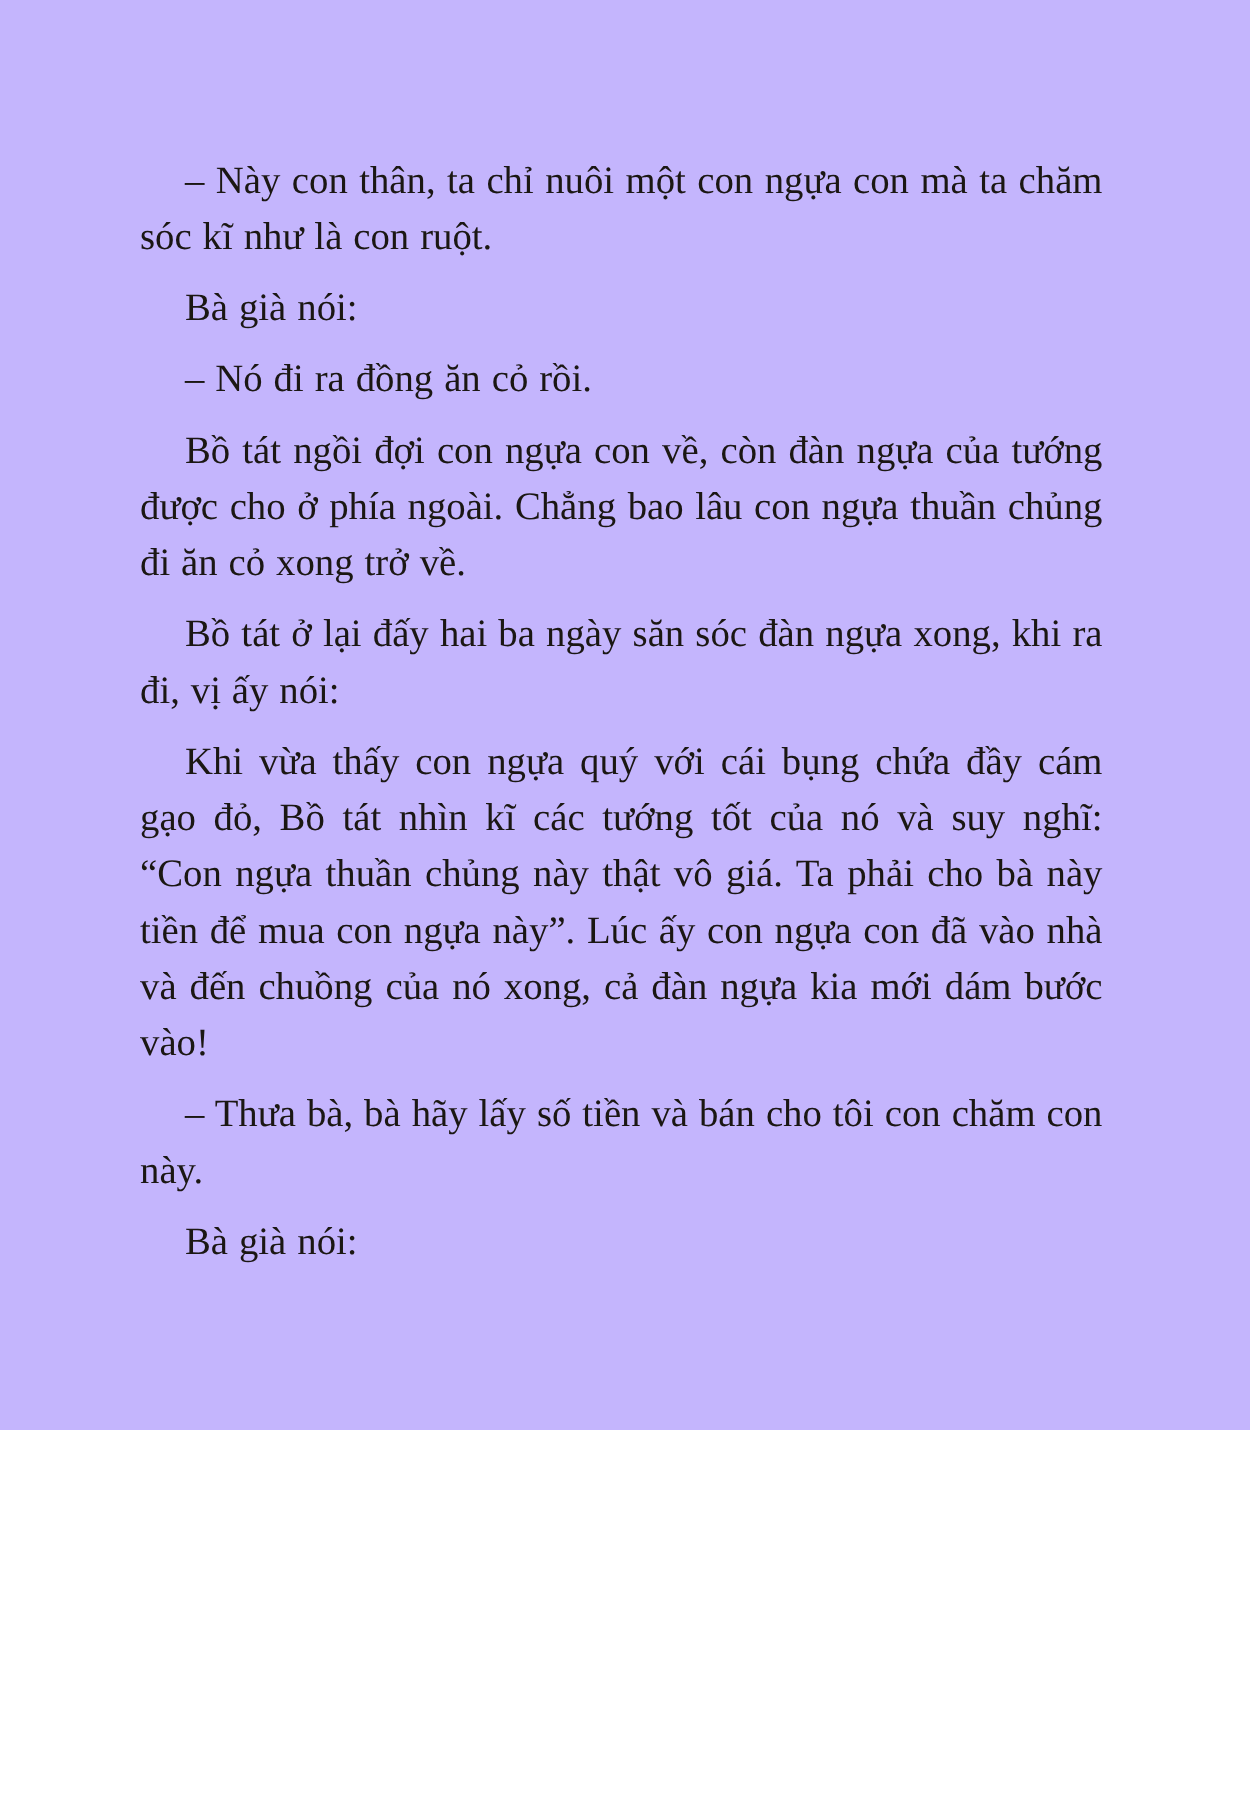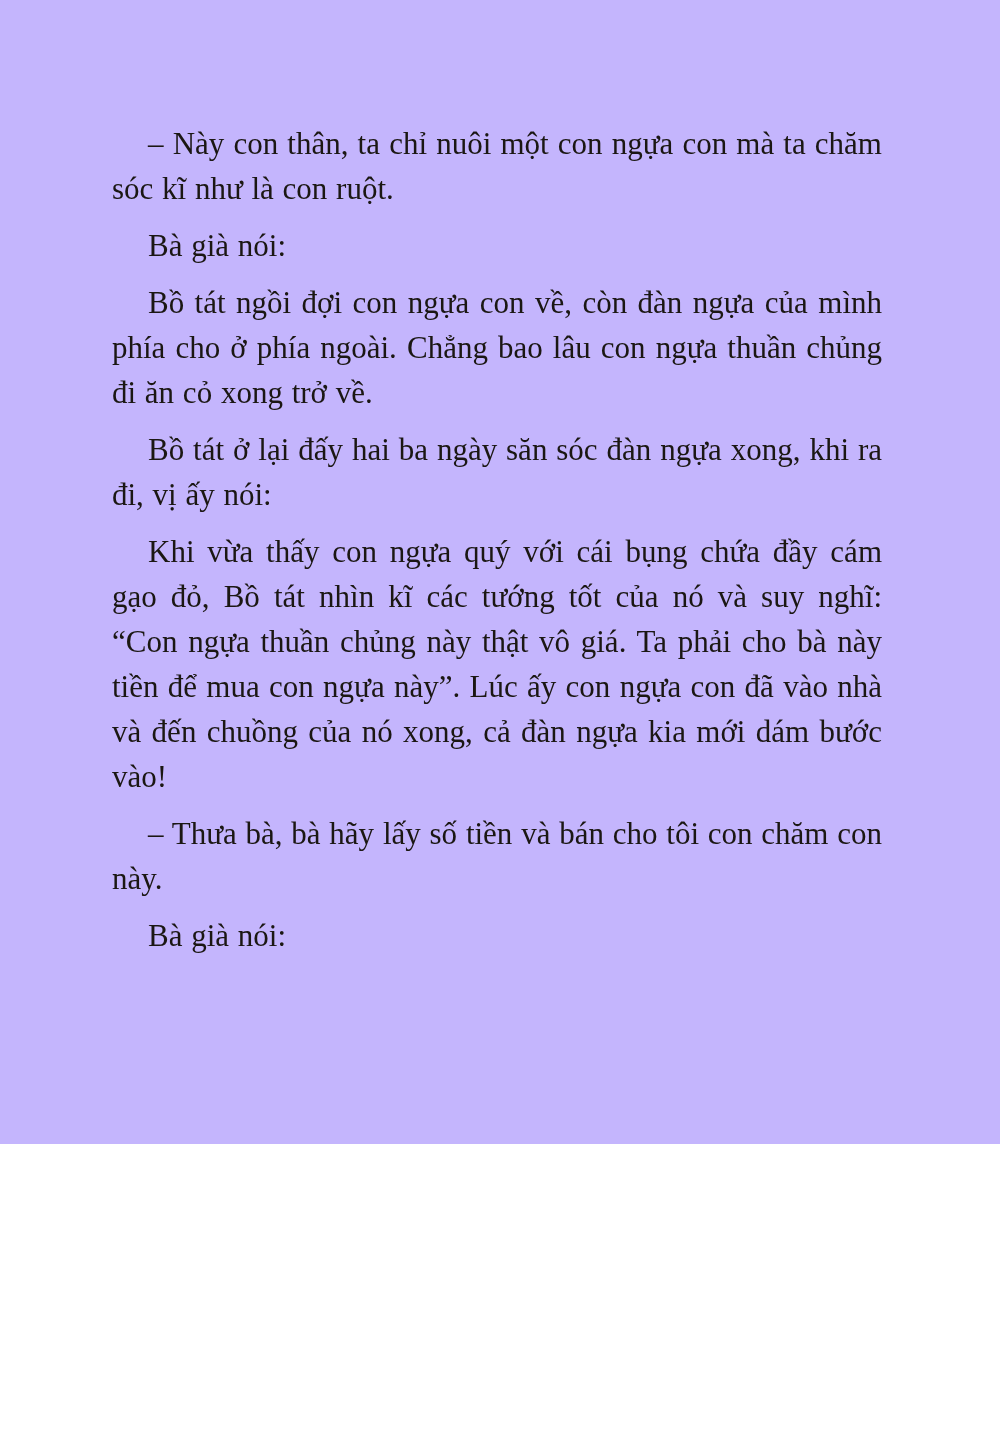--- a/index.html
+++ b/index.html
@@ -65,21 +65,22 @@
 </style>
 </head>
 <body>
 
 <div class="page">
 
   <div class="body-text">
 
   <p class="para">– Này con thân, ta chỉ nuôi một con ngựa con mà ta chăm sóc kĩ như là con ruột.</p>
       <p class="para">Bà già nói:</p>
-      <p class="para">Bồ tát ngồi đợi con ngựa con về, còn đàn ngựa của mình phía cho ở phía ngoài. Chẳng bao lâu con ngựa thuần chủng đi ăn cỏ xong trở về.</p>
+      <p class="para">– Nó đi ra đồng ăn cỏ rồi.</p>
+      <p class="para">Bồ tát ngồi đợi con ngựa con về, còn đàn ngựa của tướng được cho ở phía ngoài. Chẳng bao lâu con ngựa thuần chủng đi ăn cỏ xong trở về.</p>
       <p class="para">Bồ tát ở lại đấy hai ba ngày săn sóc đàn ngựa xong, khi ra đi, vị ấy nói:</p>
       <p class="para">Khi vừa thấy con ngựa quý với cái bụng chứa đầy cám gạo đỏ, Bồ tát nhìn kĩ các tướng tốt của nó và suy nghĩ: “Con ngựa thuần chủng này thật vô giá. Ta phải cho bà này tiền để mua con ngựa này”. Lúc ấy con ngựa con đã vào nhà và đến chuồng của nó xong, cả đàn ngựa kia mới dám bước vào!</p>
       <p class="para">– Thưa bà, bà hãy lấy số tiền và bán cho tôi con chăm con này.</p>
       <p class="para">Bà già nói:</p>
     </div>
 
   <div class="page-footer">
     <span class="footer-author">THÍCH CHÂN TÍNH</span>
     <span class="footer-collection">hợp tuyển</span>
     <span class="footer-page-number">251</span>

